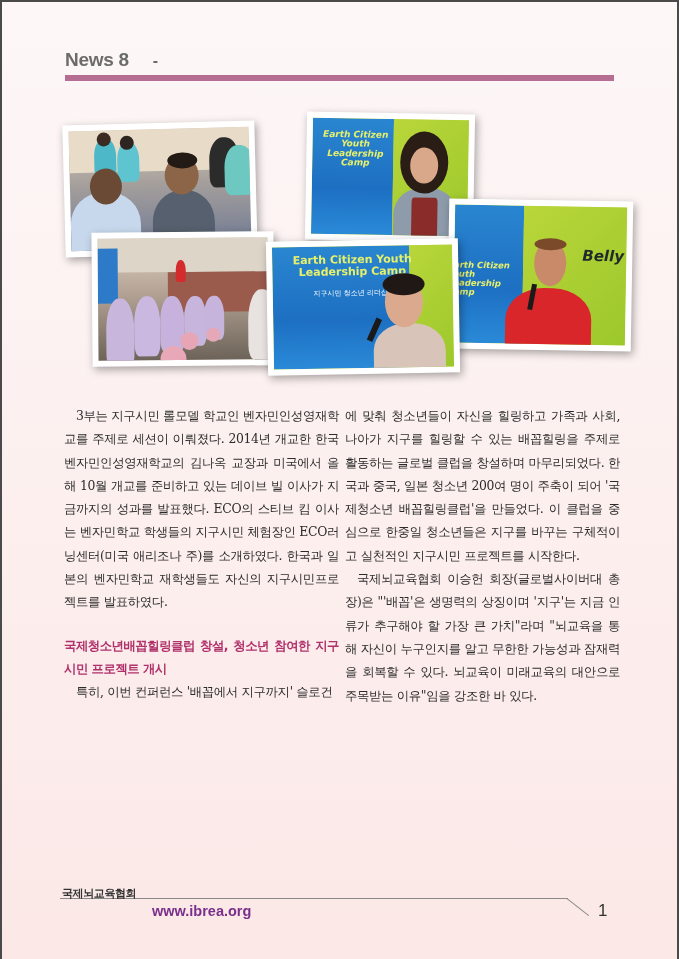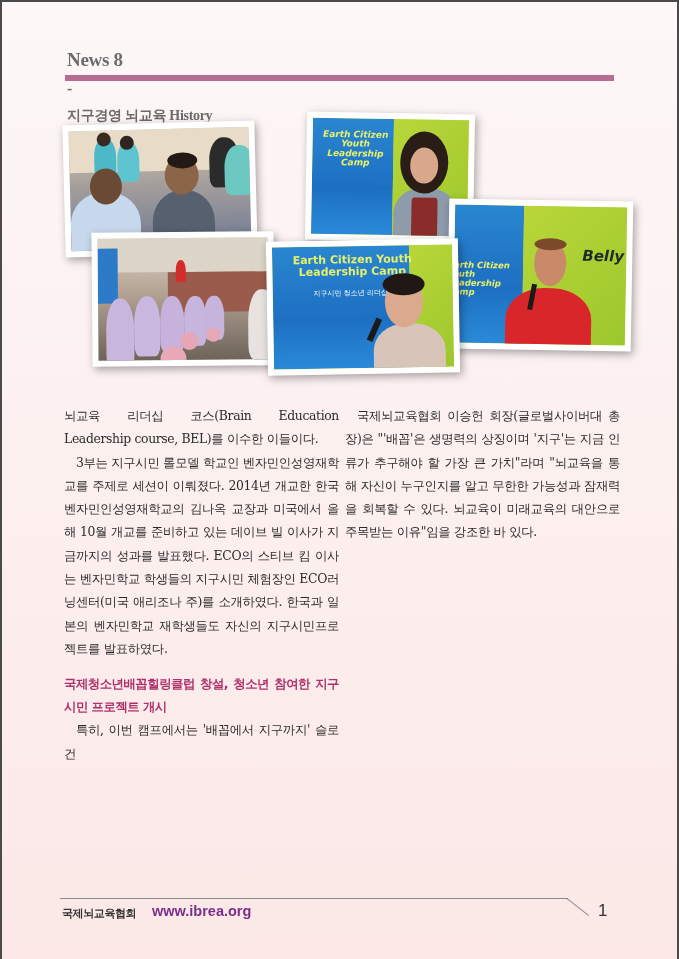--- a/index.html
+++ b/index.html
@@ -13,24 +13,23 @@
     .page-frame {
       position: absolute; left: 0; top: 0; width: 679px; height: 959px;
       border-top: 2px solid #4a4a4a;
       border-left: 2px solid #4a4a4a;
       border-right: 2px solid #4a4a4a;
       pointer-events: none;
     }
     
     .header {
       position: absolute; left: 65px; top: 49px;
-      display: flex; align-items: baseline; gap: 9px;
-      font-family: Liberation Serif, serif;
+      display: flex; align-items: baseline; gap: 22px;
+      font-family: Liberation Sans, sans-serif;
       color: #6b6b6b;
-      flex-direction: column;
     }
     .header .news { font-size: 19px; font-weight: bold; letter-spacing: -0.3px; }
     .header .dash { font-size: 16px; font-weight: bold; margin: 0 2px; }
     .header .sub { font-size: 14px; font-weight: bold; letter-spacing: -0.3px; }
     .header-bar {
       position: absolute; left: 65px; top: 75px; width: 549px; height: 6px;
       background: #b56e92;
     }
 
     
@@ -54,52 +53,51 @@
     .col {
       position: absolute; width: 275px;
       font-size: 12.4px; line-height: 23.3px; letter-spacing: -0.35px;
       color: #2b2b2b; text-align: justify;
     }
     .col p { margin: 0; }
     .col p.indent { text-indent: 12px; }
     .subhead {
       font-family: "DejaVu Sans", "Liberation Sans", sans-serif;
       color: #b0306a; font-weight: bold; font-size: 12.4px; line-height: 23px;
-      letter-spacing: -0.5px; margin-top: 12px;
+      letter-spacing: -0.5px; margin-top: 20px;
     }
 
     
     .footer-line { position: absolute; left: 60px; top: 898px; width: 508px; height: 1px; background: #8a8a8a; }
     .footer-slash {
       position: absolute; left: 567px; top: 898px; width: 28px; height: 1px; background: #8a8a8a;
       transform-origin: 0 0; transform: rotate(38deg);
     }
     .footer-org {
-      position: absolute; left: 62px; top: 906px;
+      position: absolute; left: 62px; top: 886px;
       font-family: "DejaVu Sans", sans-serif; font-size: 11px; font-weight: bold; color: #333;
       letter-spacing: -0.4px;
     }
     .footer-url {
       position: absolute; left: 152px; top: 903px;
       font-family: "Liberation Sans", "DejaVu Sans", sans-serif; font-size: 14.5px; font-weight: bold; color: #7a2f8a; text-align: right;
     }
     .page-num {
       position: absolute; left: 598px; top: 901px;
       font-family: "Liberation Sans", "DejaVu Sans", sans-serif; font-size: 17px; color: #333;
     }
   </style>
 </head>
 <body>
 
 <div class="page-frame"></div>
 
 <div class="header">
   <span class="news">News 8</span>
   <span class="dash">-</span>
-  <span class="sub">지구경영 뇌교육 History</span>
 </div>
 <div class="header-bar"></div>
 
 <div class="photo" style="left:64px; top:123px; width:192px; height:132px; transform:rotate(-1.5deg);">
   <div class="img" style="background:linear-gradient(180deg,#d8cbb8 0%,#a59f9c 45%,#6f7a94 100%);">
     <div style="position:absolute;left:0;top:0;width:100%;height:35%;background:#e8dcc8;"></div>
     <div class="person" style="left:25px;top:8px;width:22px;height:40px;background:#4cb8c8;"></div>
     <div class="head" style="left:28px;top:2px;width:14px;height:14px;background:#3a2a22;"></div>
     <div class="person" style="left:48px;top:12px;width:22px;height:40px;background:#5ec4d0;"></div>
     <div class="head" style="left:51px;top:6px;width:14px;height:14px;background:#2e2420;"></div>
@@ -163,27 +161,27 @@
     <div class="banner-text" style="left:10px;top:8px;width:140px;font-size:11px;font-style:normal;">Earth Citizen Youth Leadership Camp</div>
     <div class="banner-small" style="left:30px;top:42px;width:110px;font-size:7px;color:#ffffff;">지구시민 청소년 리더십캠프</div>
     <div class="person" style="left:100px;top:78px;width:72px;height:60px;background:#d8c4b8;"></div>
     <div class="head" style="left:112px;top:32px;width:38px;height:50px;background:#dbaa8e;"></div>
     <div class="head" style="left:110px;top:28px;width:42px;height:22px;background:#1f1814;"></div>
     <div style="position:absolute;left:98px;top:72px;width:6px;height:24px;background:#1a1a1a;transform:rotate(25deg);"></div>
   </div>
 </div>
 
 <div class="col" style="left:64px; top:404px;">
-  <p>뇌교육 리더십 코스(Brain Education Leadership course, BEL)를 이수한 이들이다.</p>
   <p class="indent">3부는 지구시민 롤모델 학교인 벤자민인성영재학교를 주제로 세션이 이뤄졌다. 2014년 개교한 한국 벤자민인성영재학교의 김나옥 교장과 미국에서 올해 10월 개교를 준비하고 있는 데이브 빌 이사가 지금까지의 성과를 발표했다. ECO의 스티브 킴 이사는 벤자민학교 학생들의 지구시민 체험장인 ECO러닝센터(미국 애리조나 주)를 소개하였다. 한국과 일본의 벤자민학교 재학생들도 자신의 지구시민프로젝트를 발표하였다.</p>
   <div class="subhead">국제청소년배꼽힐링클럽 창설, 청소년 참여한 지구시민 프로젝트 개시</div>
-  <p class="indent">특히, 이번 캠프에서는 '배꼽에서 지구까지' 슬로건</p>
+  <p class="indent">특히, 이번 컨퍼런스 '배꼽에서 지구까지' 슬로건</p>
 </div>
 
 <div class="col" style="left:345px; top:404px;">
+  <p>에 맞춰 청소년들이 자신을 힐링하고 가족과 사회, 나아가 지구를 힐링할 수 있는 배꼽힐링을 주제로 활동하는 글로벌 클럽을 창설하며 마무리되었다. 한국과 중국, 일본 청소년 200여 명이 주축이 되어 '국제청소년 배꼽힐링클럽'을 만들었다. 이 클럽을 중심으로 한중일 청소년들은 지구를 바꾸는 구체적이고 실천적인 지구시민 프로젝트를 시작한다.</p>
   <p class="indent">국제뇌교육협회 이승헌 회장(글로벌사이버대 총장)은 "'배꼽'은 생명력의 상징이며 '지구'는 지금 인류가 추구해야 할 가장 큰 가치"라며 "뇌교육을 통해 자신이 누구인지를 알고 무한한 가능성과 잠재력을 회복할 수 있다. 뇌교육이 미래교육의 대안으로 주목받는 이유"임을 강조한 바 있다.</p>
 </div>
 
 <div class="footer-line"></div>
 <div class="footer-slash"></div>
 <div class="footer-org">국제뇌교육협회</div>
 <div class="footer-url">www.ibrea.org</div>
 <div class="page-num">1</div>
 
 </body></html>

